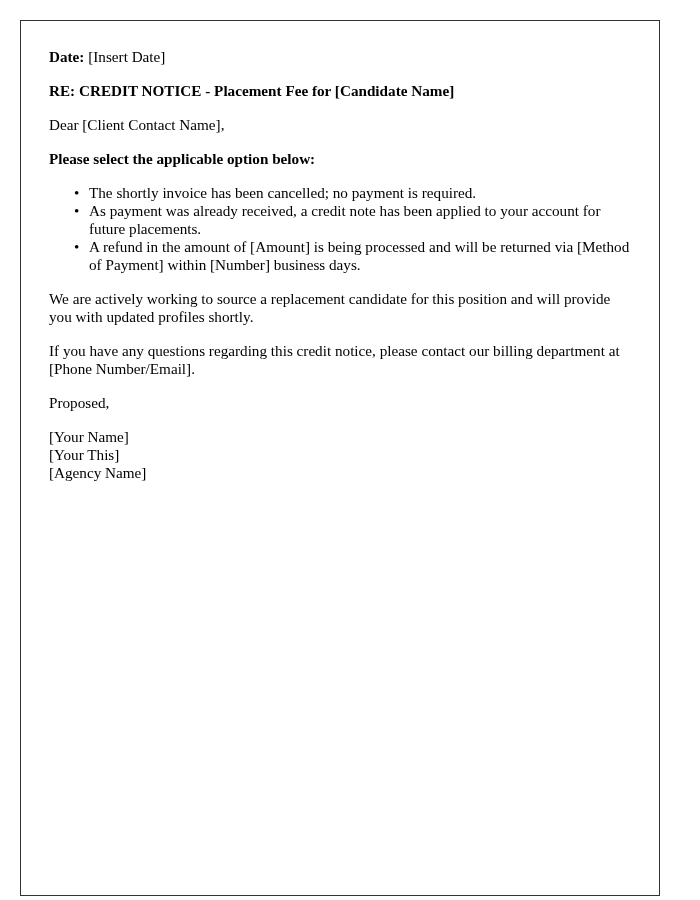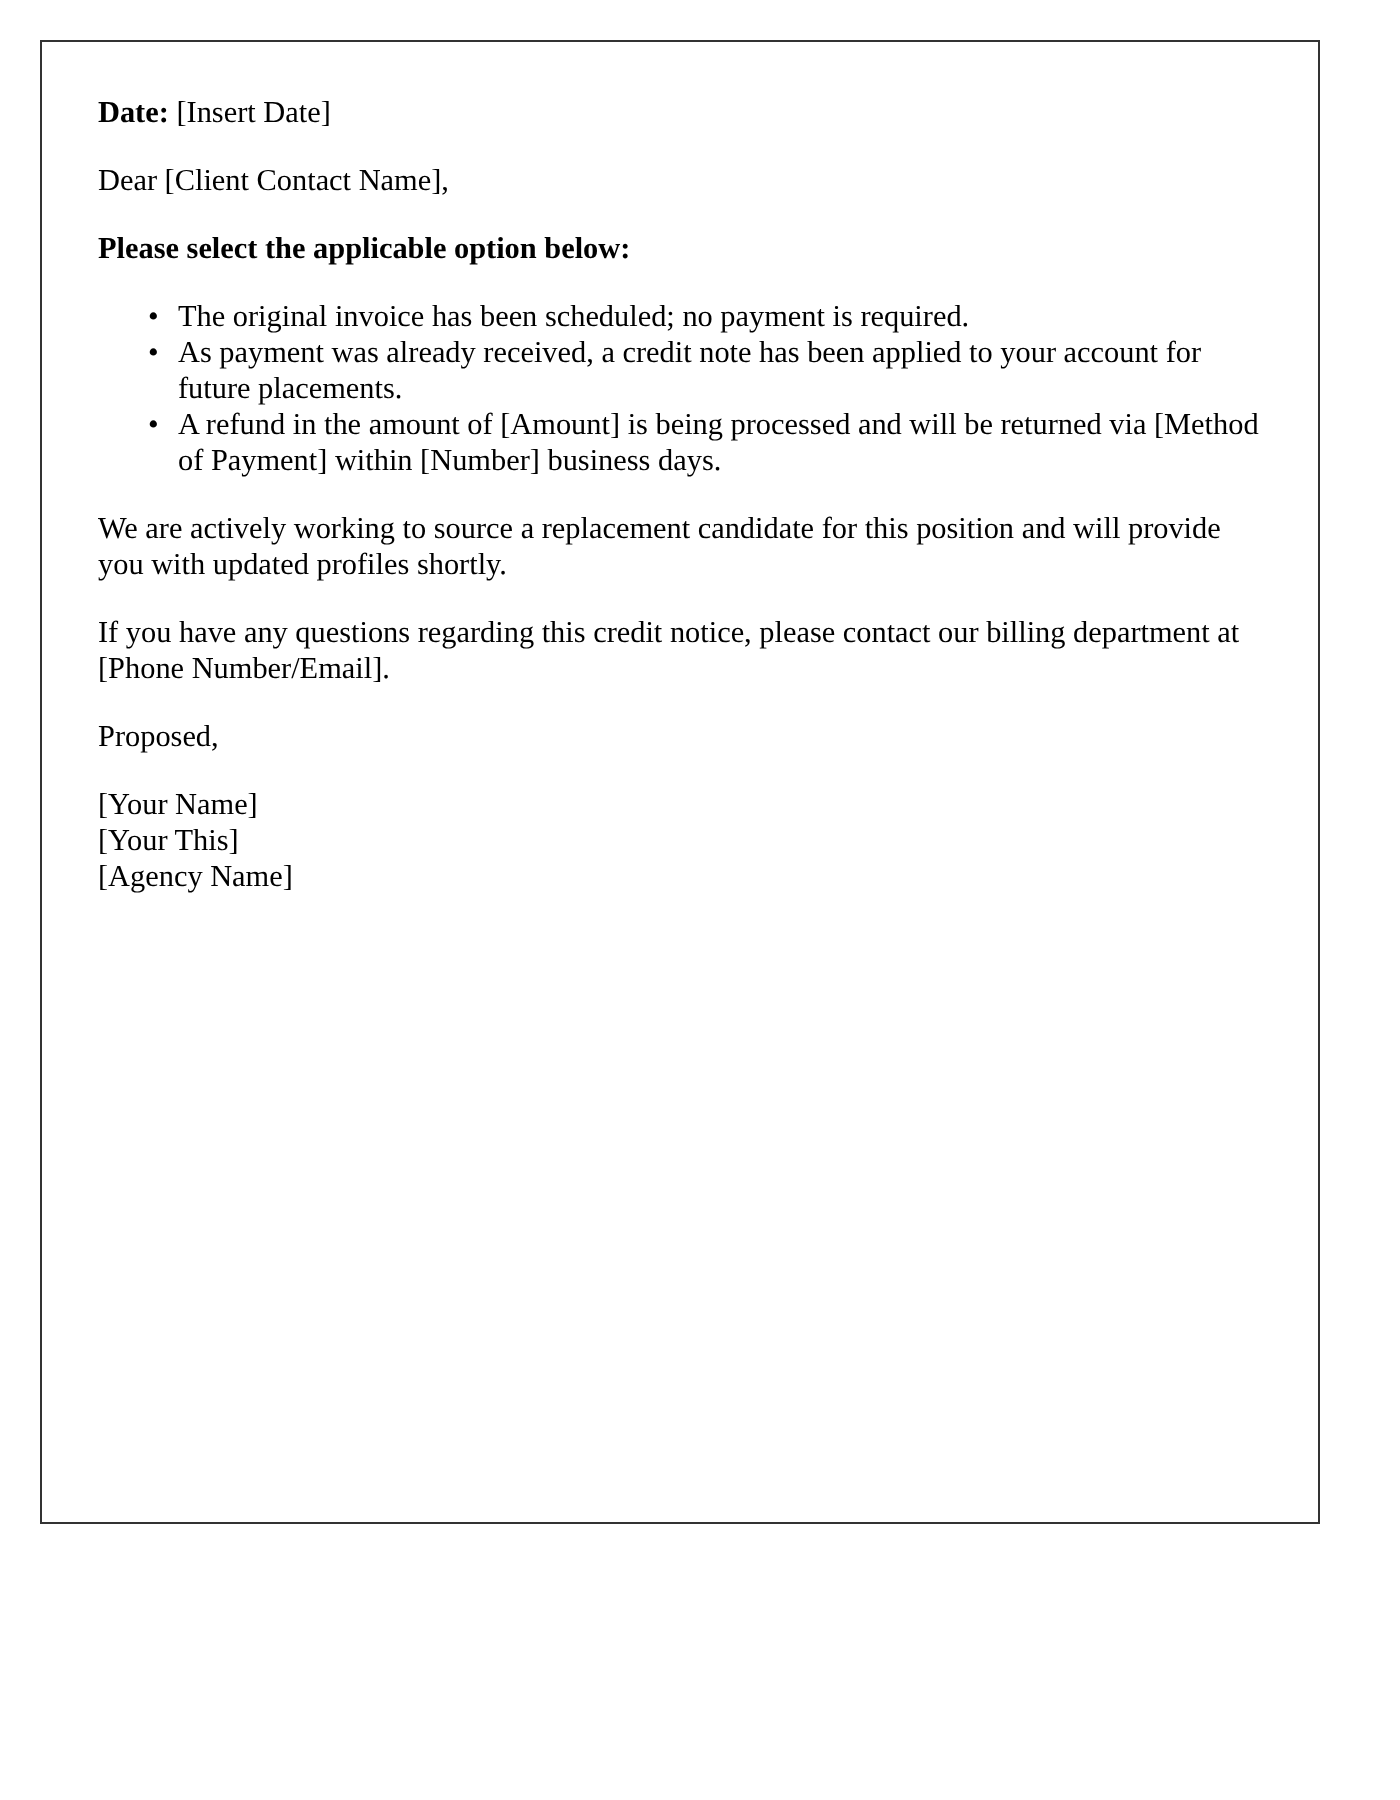--- a/index.html
+++ b/index.html
@@ -14,21 +14,21 @@
       font-family: "Liberation Serif", "DejaVu Serif", serif;
       color: #000000;
       font-size: 15.2px;
       line-height: 18px;
     }
     .letter {
       position: absolute;
       left: 20px;
       top: 20px;
       width: 640px;
-      height: 742px;
+      height: 876px;
       border: 1px solid #333333;
       box-sizing: border-box;
       padding: 27px 28px 0 28px;
     }
     .para {
       margin: 0 0 16px 0;
     }
     .line {
       display: block;
     }
@@ -53,31 +53,32 @@
 </head>
 <body>
 
 <div class="letter">
 
   <p class="para">
     <b>Date:</b><span> [Insert Date]</span>
   </p>
 
 
+  <p class="para bold">RE: CREDIT NOTICE - Placement Fee for [Candidate Name]</p>
 
   <p class="para">Dear [Client Contact Name],</p>
 
 
 
   <p class="para bold">Please select the applicable option below:</p>
 
   <ul class="options">
     <li>
       <span class="bullet">•</span>
-      <span>The original invoice has been scheduled; no payment is required.</span>
+      <span>The shortly invoice has been cancelled; no payment is required.</span>
     </li>
     <li>
       <span class="bullet">•</span>
       <span>As payment was already received, a credit note has been applied to your account for future placements.</span>
     </li>
     <li>
       <span class="bullet">•</span>
       <span>A refund in the amount of [Amount] is being processed and will be returned via [Method of Payment] within [Number] business days.</span>
     </li>
   </ul>

